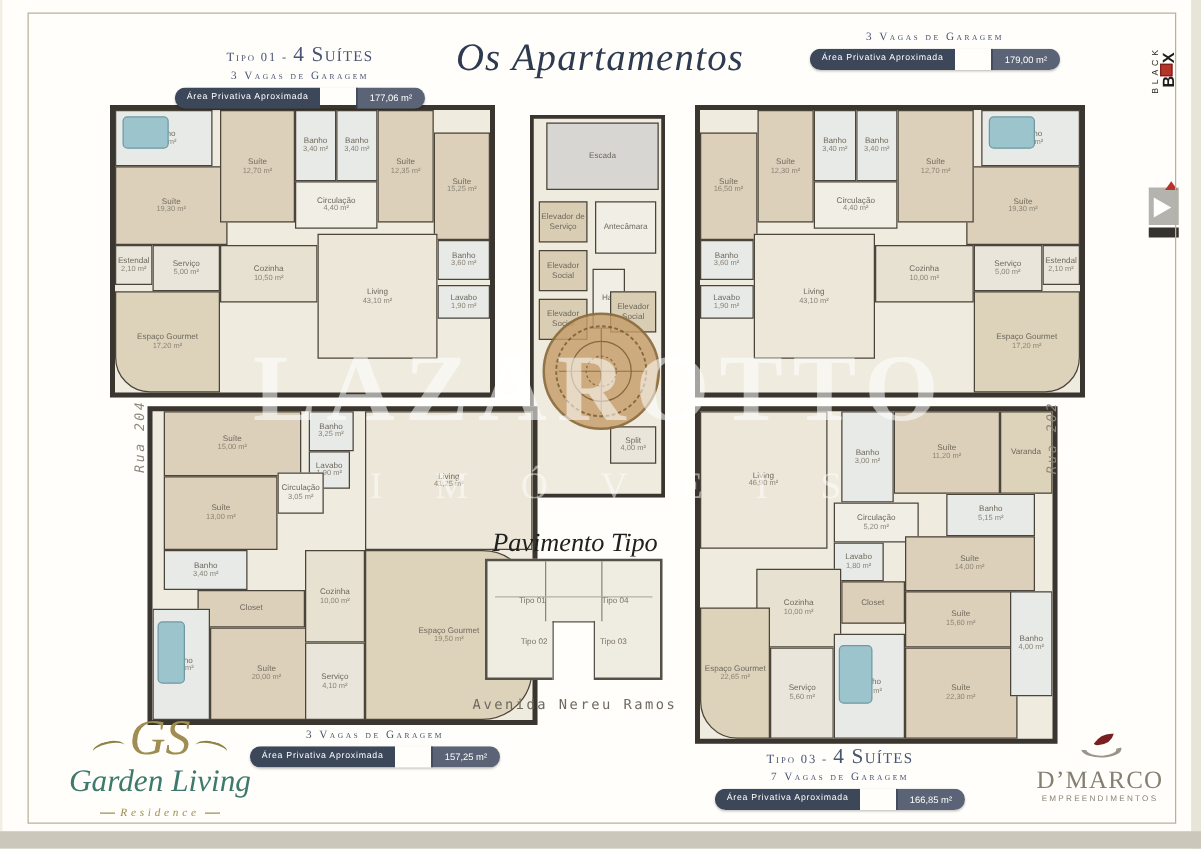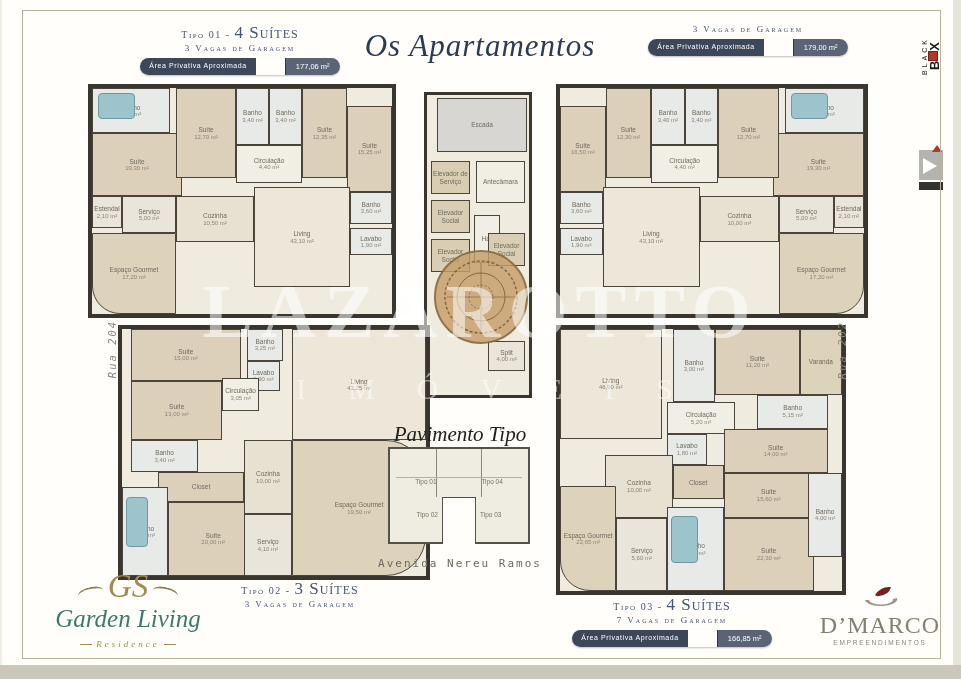--- a/index.html
+++ b/index.html
@@ -20,21 +20,21 @@
     letter-spacing:1px;z-index:20;
   }
   .unit-head{position:absolute;width:230px;text-align:center;color:#475472;z-index:20;}
   .unit-head .l1{font-family:"Liberation Serif", serif;font-variant:small-caps;line-height:1;}
   .unit-head .pfx{font-size:10px;letter-spacing:1.5px;}
   .unit-head .big{font-size:17px;letter-spacing:1px;}
   .unit-head .l2{font-family:"Liberation Serif", serif;font-variant:small-caps;font-size:9px;letter-spacing:2px;margin-top:2px;}
   .badge{display:inline-flex;margin-top:5px;border-radius:9px;overflow:hidden;color:#fff;box-shadow:0 1px 2px rgba(0,0,0,0.25);gap:29px;}
   .badge .bl{background:#3c4759;padding:4px 9px;font-size:7px;letter-spacing:0.6px;}
   .badge .br{background:#5a6476;padding:4px 10px;font-size:7.5px;border-left:1px solid #2e3848;}
-  #head-t01{left:125px;top:24px;}
+  #head-t01{left:125px;top:35px;}
   #head-t04{left:633px;top:22px;}
   #head-t02{left:185px;top:580px;}
   #head-t03{left:557px;top:596px;}
 
   
   .plan{position:absolute;background:#efebdf;border:4px solid #3a352e;box-sizing:border-box;z-index:5;}
   #plan-t01{left:88px;top:84px;width:308px;height:234px;}
   #plan-t04{left:556px;top:84px;width:312px;height:234px;}
   #plan-core{left:424px;top:92px;width:108px;height:306px;border-width:3px;}
   #plan-t02{left:118px;top:325px;width:312px;height:255px;}
@@ -75,30 +75,30 @@
 
   
   .wm1{position:absolute;top:268px;left:120px;right:120px;text-align:center;z-index:15;pointer-events:none;
     font-family:"Liberation Serif", serif;font-weight:bold;font-size:76px;letter-spacing:8px;color:rgba(255,255,255,0.55);}
   .wm2{position:absolute;top:372px;left:200px;right:150px;text-align:center;z-index:15;pointer-events:none;
     font-family:"Liberation Serif", serif;font-size:30px;letter-spacing:42px;color:rgba(255,255,255,0.5);}
   .seal{position:absolute;left:433px;top:249px;width:96px;height:96px;z-index:14;pointer-events:none;opacity:0.92;}
 
   
   .gs-logo{position:absolute;left:33px;top:570px;width:190px;text-align:center;z-index:20;}
-  .gs-mono{font-family:"Liberation Serif", serif;font-style:italic;font-size:33px;color:#a08d52;line-height:1;}
+  .gs-mono{font-family:"Liberation Serif", serif;font-style:italic;font-size:40px;color:#a08d52;line-height:1;}
   .gs-leaf{display:inline-block;width:26px;height:10px;border-top:2px solid #8f8248;border-radius:50%;transform:rotate(-12deg);vertical-align:middle;margin:0 4px;}
   .gs-leaf.right{transform:rotate(12deg) scaleX(-1);}
   .gs-name{font-family:"Liberation Serif", serif;font-style:italic;font-size:25px;color:#3d7a6d;line-height:1.1;margin-top:2px;}
   .gs-sub{font-family:"Liberation Serif", serif;font-style:italic;font-size:9px;letter-spacing:3px;color:#a08d52;margin-top:4px;display:inline-block;position:relative;padding:0 16px;}
   .gs-sub::before,.gs-sub::after{content:"";position:absolute;top:55%;width:12px;border-top:1px solid #a08d52;}
   .gs-sub::before{left:0;} .gs-sub::after{right:0;}
 
   .dm-logo{position:absolute;left:816px;top:583px;width:128px;text-align:center;z-index:20;}
-  .dm-name{font-family:"Liberation Serif", serif;font-size:24px;letter-spacing:1px;color:#857f72;line-height:1;}
+  .dm-name{font-family:"Liberation Serif", serif;font-size:20px;letter-spacing:1px;color:#857f72;line-height:1;}
   .dm-sub{font-size:6.5px;letter-spacing:1.8px;color:#8a8478;margin-top:2px;}
 
   .bb-logo{position:absolute;right:16px;top:24px;width:24px;height:64px;z-index:20;}
   .bb-in{width:64px;height:24px;transform:rotate(-90deg) translateX(-64px);transform-origin:0 0;text-align:center;}
   .bb1{display:block;font-size:7px;letter-spacing:3px;color:#1d1d1b;line-height:1;}
   .bb2{display:block;font-size:13px;font-weight:bold;color:#1d1d1b;line-height:1;}
   .bb-cube{display:inline-block;width:8px;height:8px;background:#b5342a;border:1px solid #7e1f18;vertical-align:1px;}
   .bb-mark{position:absolute;right:18px;top:150px;width:24px;z-index:20;}
   .bb-sq{width:24px;height:30px;background:#b5b3ae;position:relative;}
   .bb-sq::after{content:"";position:absolute;left:4px;top:8px;border-left:14px solid #fff;border-top:8px solid transparent;border-bottom:8px solid transparent;}
@@ -127,25 +127,25 @@
   </div>
 </div>
 <div class="unit-head" id="head-t04">
   <div class="l2">3 Vagas de Garagem</div>
   <div class="badge">
     <span class="bl">Área Privativa Aproximada</span>
     <span class="br">179,00 m²</span>
   </div>
 </div>
 <div class="unit-head" id="head-t02">
-  <div class="l1">
-    <span class="pfx">Tipo 02 -</span>
-    <span class="big">3 Suítes</span>
-  </div>
   <div class="l2">3 Vagas de Garagem</div>
+  <div class="badge">
+    <span class="bl">Área Privativa Aproximada</span>
+    <span class="br">157,25 m²</span>
+  </div>
 </div>
 <div class="unit-head" id="head-t03">
   <div class="l1">
     <span class="pfx">Tipo 03 -</span>
     <span class="big">4 Suítes</span>
   </div>
   <div class="l2">7 Vagas de Garagem</div>
   <div class="badge">
     <span class="bl">Área Privativa Aproximada</span>
     <span class="br">166,85 m²</span>

